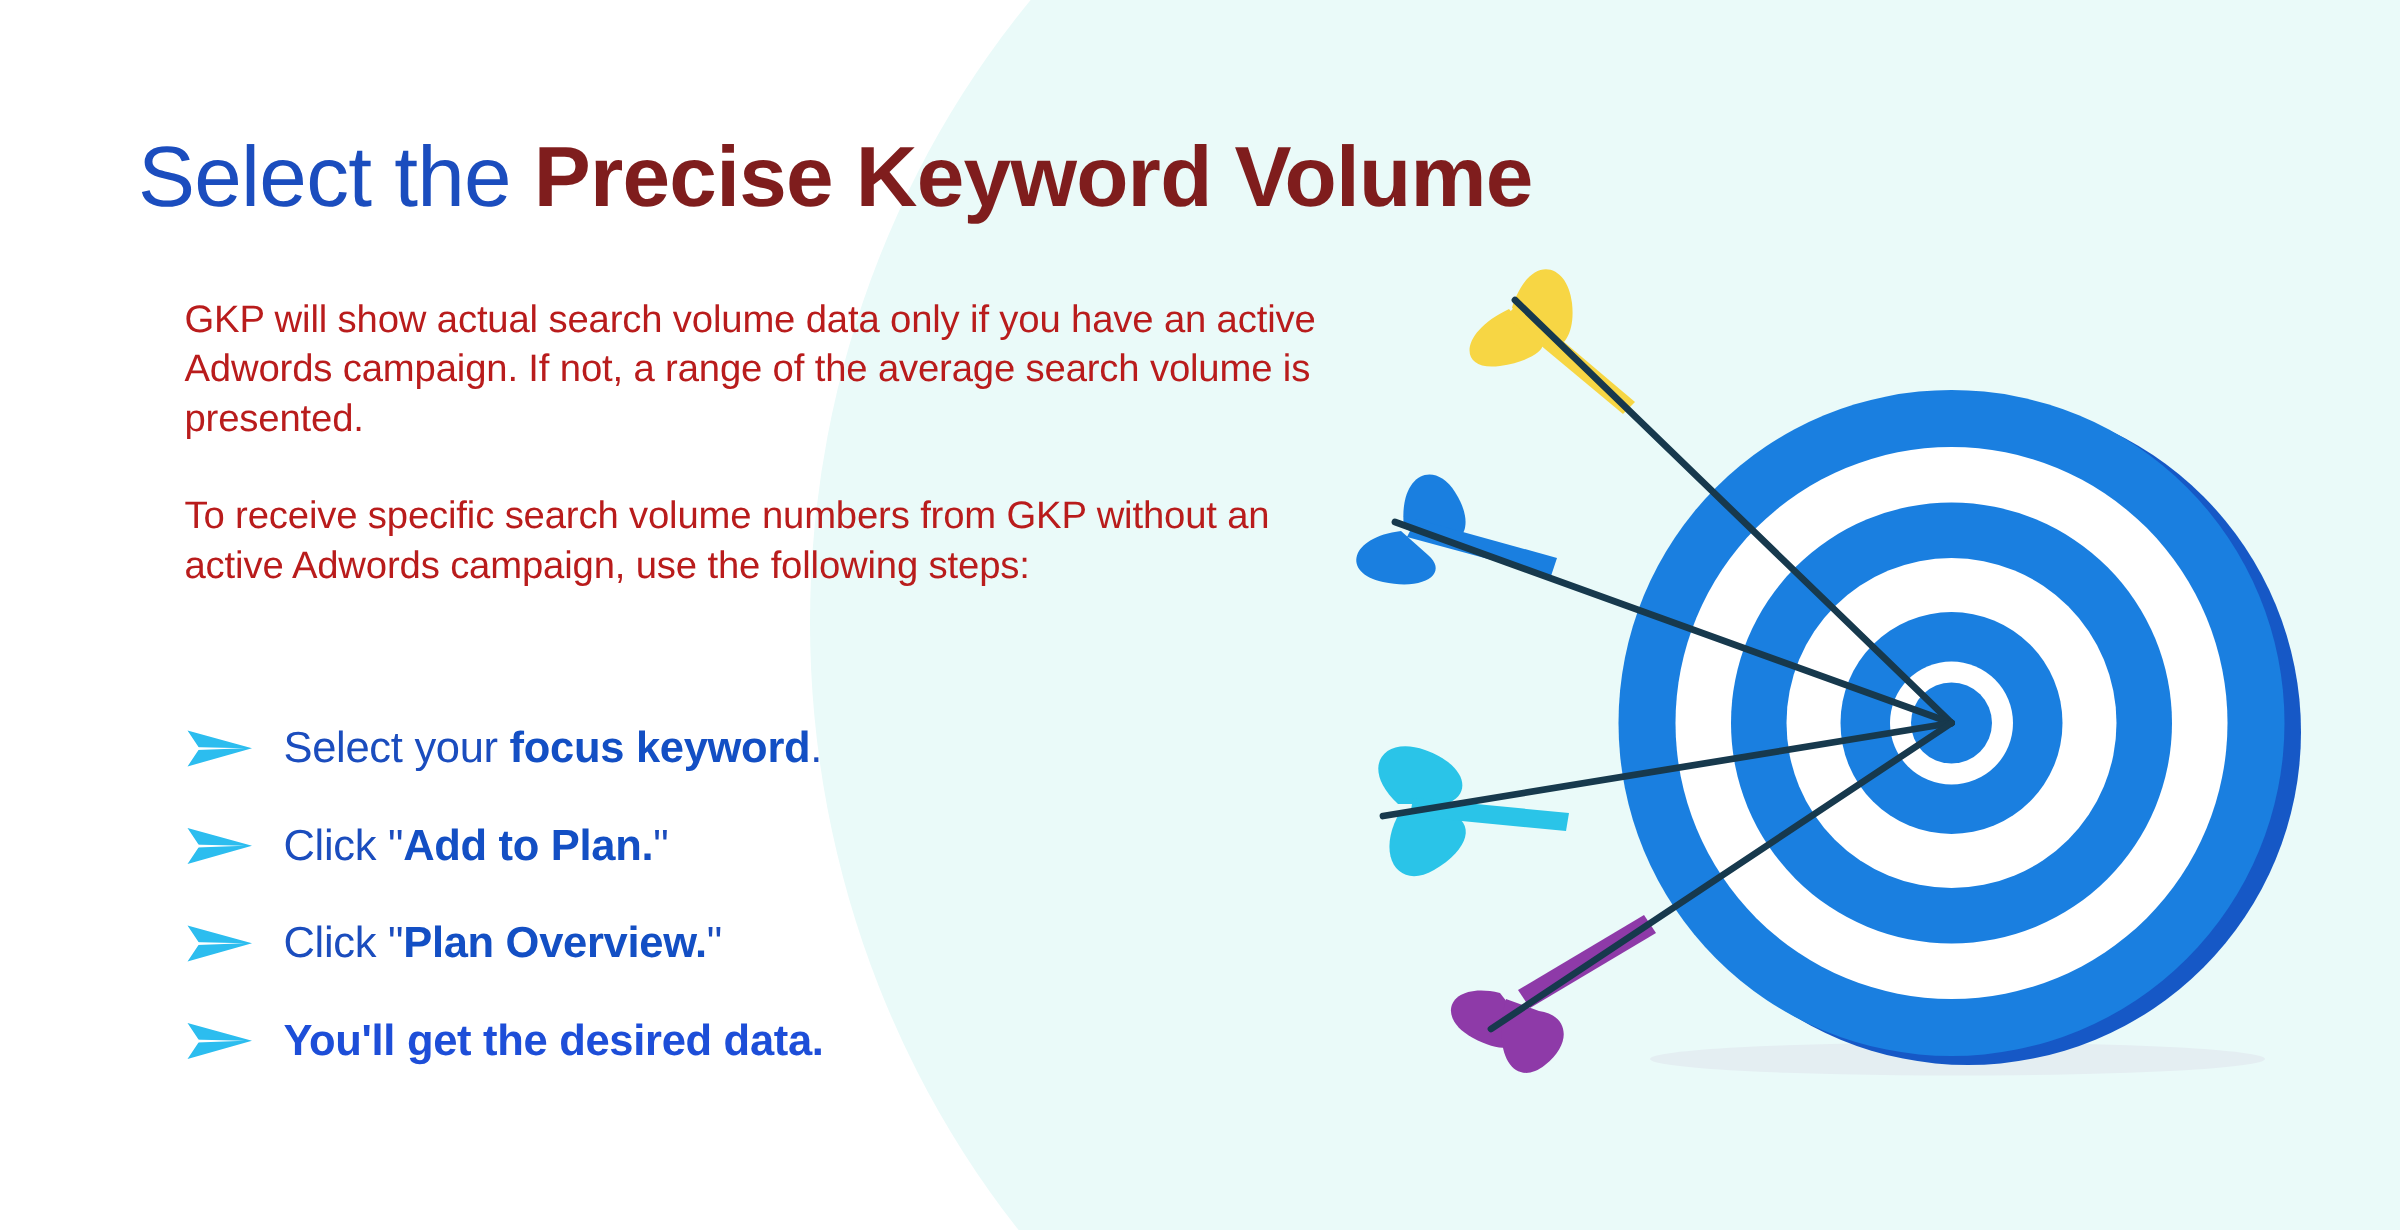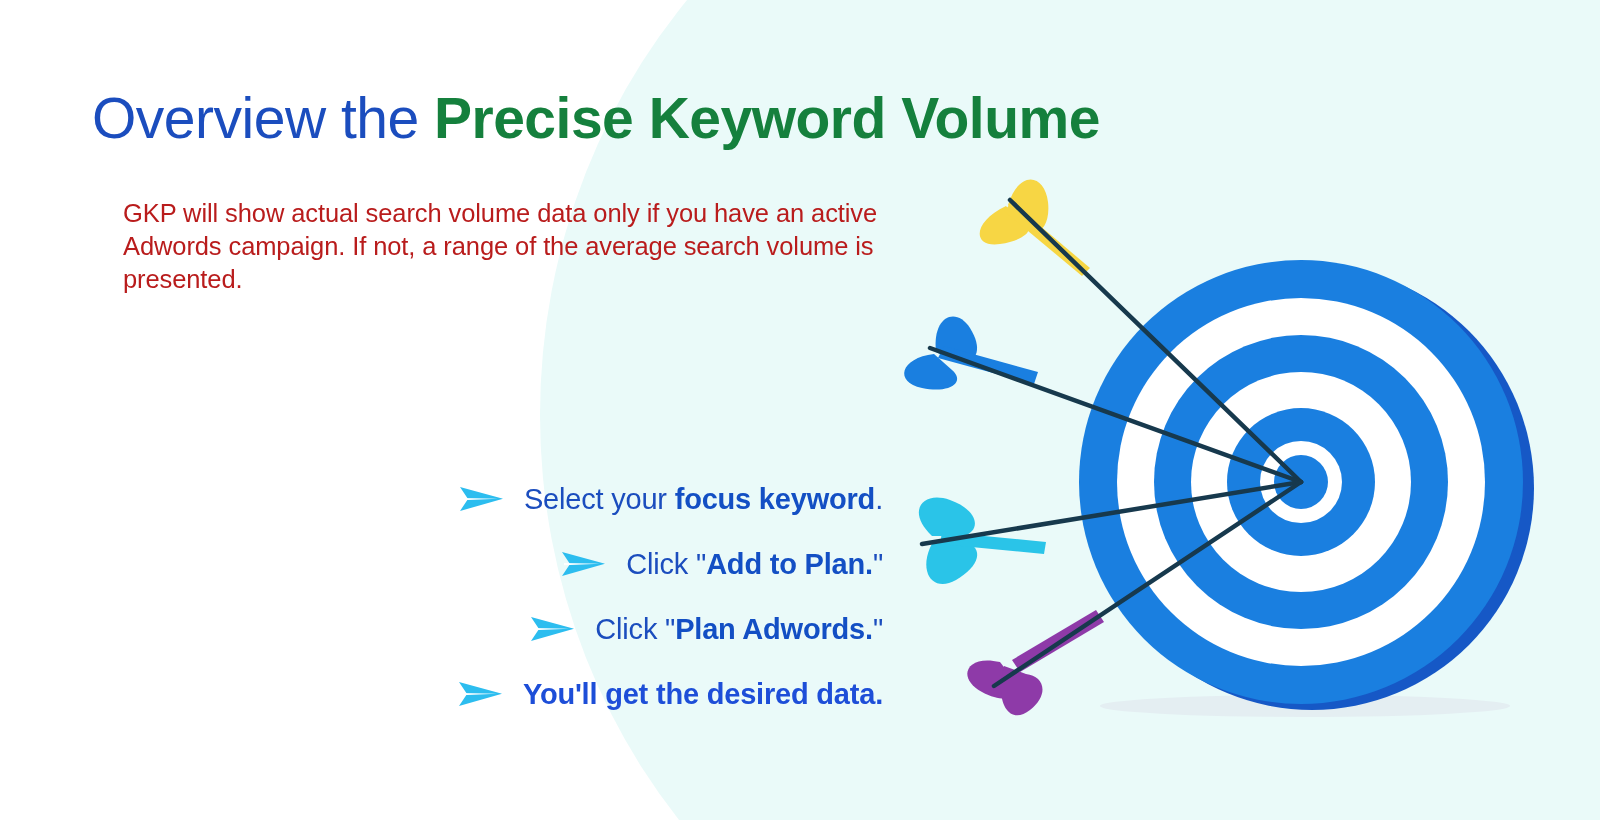--- a/index.html
+++ b/index.html
@@ -55,21 +55,21 @@
     font-size: 57px;
     line-height: 70px;
     letter-spacing: -0.5px;
   }
   .title-light {
     font-weight: 400;
     color: #1b4dbe;
   }
   .title-bold {
     font-weight: 700;
-    color: #15803d;
+    color: #7f1d1d;
     margin-top: 32px;
   }
 
   .para {
     position: absolute;
     left: 123px;
     width: 770px;
     font-size: 25.5px;
     line-height: 33px;
     color: #b91c1c;
@@ -84,21 +84,20 @@
     position: absolute;
     left: 123px;
     top: 466px;
     width: 760px;
   }
 
   .step-row {
     display: flex;
     align-items: center;
     height: 65px;
-    justify-content: flex-end;
   }
 
   .plane-icon {
     flex: 0 0 auto;
     width: 46px;
     height: 34px;
     margin-right: 20px;
     display: block;
   }
 
@@ -127,24 +126,25 @@
 </head>
 <body>
 
 <div id="slide">
 
   <div class="bg-blob"></div>
 
   <div class="left-col">
 
     <h1 class="page-title">
-      <span class="title-light">Overview the </span><span class="title-bold">Precise Keyword Volume</span>
+      <span class="title-light">Select the </span><span class="title-bold">Precise Keyword Volume</span>
     </h1>
 
     <p class="para para-1">GKP will show actual search volume data only if you have an active Adwords campaign. If not, a range of the average search volume is presented.</p>
+    <p class="para para-2">To receive specific search volume numbers from GKP without an active Adwords campaign, use the following steps:</p>
 
     <div class="steps">
 
       <div class="step-row">
         <svg class="plane-icon" viewBox="0 0 46 34">
           <path d="M2 5 L45 16.8 L2 29 L10 17 Z" fill="#2cbdef"></path>
           <path d="M4 16 L40 16.8 L4 18.2 Z" fill="#ffffff"></path>
         </svg>
         <span class="step-text"><span>Select your </span><b>focus keyword</b><span>.</span></span>
       </div>
@@ -155,21 +155,21 @@
           <path d="M4 16 L40 16.8 L4 18.2 Z" fill="#ffffff"></path>
         </svg>
         <span class="step-text"><span>Click "</span><b>Add to Plan.</b><span>"</span></span>
       </div>
 
       <div class="step-row">
         <svg class="plane-icon" viewBox="0 0 46 34">
           <path d="M2 5 L45 16.8 L2 29 L10 17 Z" fill="#2cbdef"></path>
           <path d="M4 16 L40 16.8 L4 18.2 Z" fill="#ffffff"></path>
         </svg>
-        <span class="step-text"><span>Click "</span><b>Plan Adwords.</b><span>"</span></span>
+        <span class="step-text"><span>Click "</span><b>Plan Overview.</b><span>"</span></span>
       </div>
 
       <div class="step-row">
         <svg class="plane-icon" viewBox="0 0 46 34">
           <path d="M2 5 L45 16.8 L2 29 L10 17 Z" fill="#2cbdef"></path>
           <path d="M4 16 L40 16.8 L4 18.2 Z" fill="#ffffff"></path>
         </svg>
         <span class="step-text all-bold"><span></span><span>You'll get the desired data.</span><span></span></span>
       </div>
 

